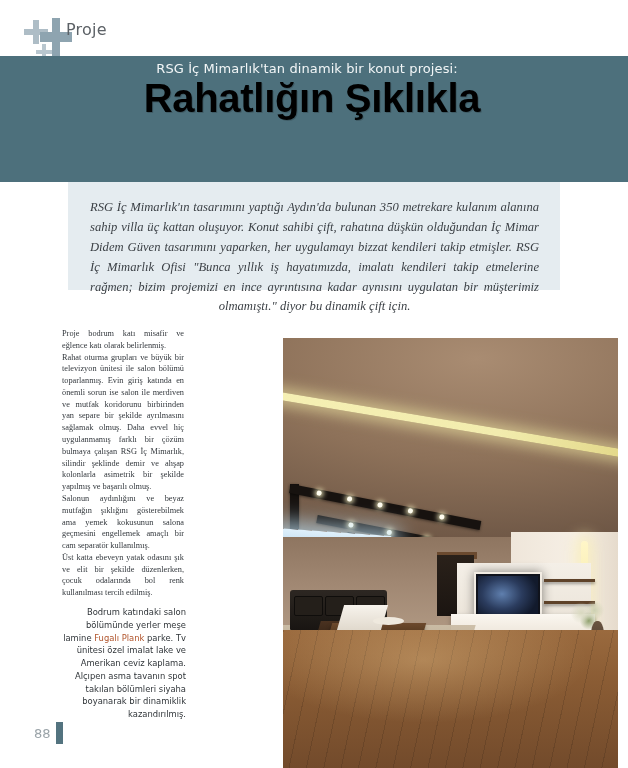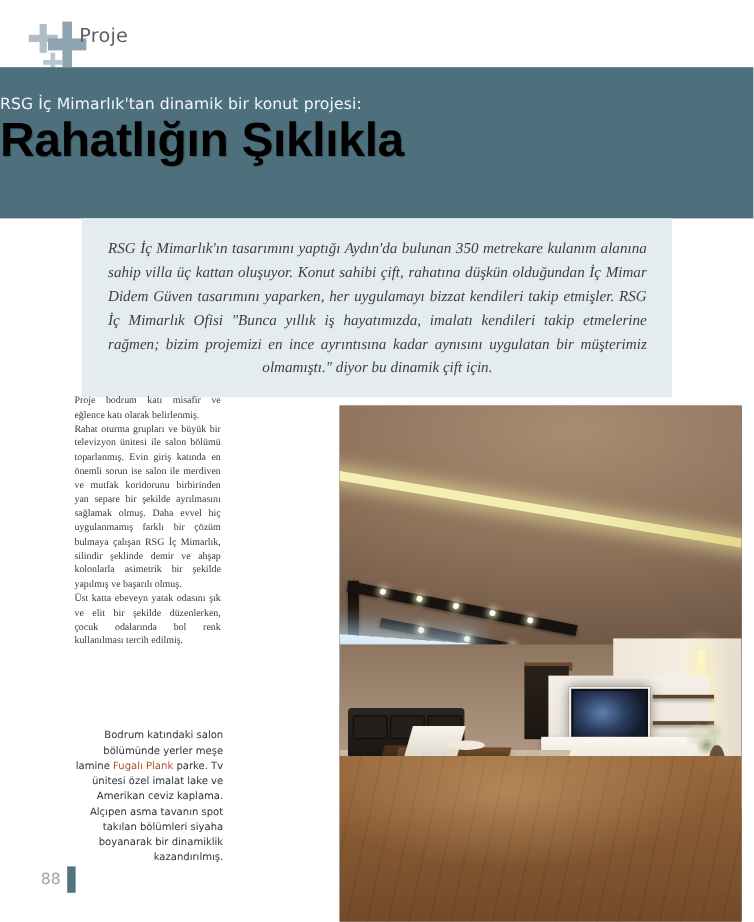--- a/index.html
+++ b/index.html
@@ -89,23 +89,23 @@
 
   
   .banner {
     position: absolute;
     left: 0;
     top: 56px;
     width: 628px;
     height: 126px;
     background: #4d707c;
     color: #ffffff;
-    text-align: left;
+    text-align: center;
     box-sizing: border-box;
-    padding-top: 24px;
+    padding-top: 5px;
   }
   .kicker {
     font-family: "DejaVu Sans", sans-serif;
     font-size: 13px;
     letter-spacing: 0.1px;
     line-height: 1.25;
     color: #f2f6f7;
     margin: 0 0 2px 0;
     padding-right: 14px;
   }
@@ -121,21 +121,21 @@
     padding-right: 4px;
   }
   .headline .l2 { display: block; }
 
   
   .intro {
     position: absolute;
     left: 68px;
     top: 182px;
     width: 492px;
-    height: 149px;
+    height: 108px;
     background: #e5ecf0;
     box-sizing: border-box;
     padding: 16px 21px 10px 22px;
   }
   .intro p {
     margin: 0;
     font-family: "Liberation Serif", serif;
     font-style: italic;
     font-size: 12.6px;
     line-height: 1.58;
@@ -412,20 +412,21 @@
     </h1>
   </div>
 
   <div class="intro">
     <p>RSG İç Mimarlık'ın tasarımını yaptığı Aydın'da bulunan 350 metrekare kulanım alanına sahip villa üç kattan oluşuyor. Konut sahibi çift, rahatına düşkün olduğundan İç Mimar Didem Güven tasarımını yaparken, her uygulamayı bizzat kendileri takip etmişler. RSG İç Mimarlık Ofisi "Bunca yıllık iş hayatımızda, imalatı kendileri takip etmelerine rağmen; bizim projemizi en ince ayrıntısına kadar aynısını uygulatan bir müşterimiz olmamıştı." diyor bu dinamik çift için.</p>
   </div>
 
   <div class="bodycol">
     <p>Proje bodrum katı misafir ve eğlence katı olarak belirlenmiş.</p>
     <p>Rahat oturma grupları ve büyük bir televizyon ünitesi ile salon bölümü toparlanmış. Evin giriş katında en önemli sorun ise salon ile merdiven ve mutfak koridorunu birbirinden yan separe bir şekilde ayrılmasını sağlamak olmuş. Daha evvel hiç uygulanmamış farklı bir çözüm bulmaya çalışan RSG İç Mimarlık, silindir şeklinde demir ve ahşap kolonlarla asimetrik bir şekilde yapılmış ve başarılı olmuş.</p>
+    <p>Salonun aydınlığını ve beyaz mutfağın şıklığını gösterebilmek ama yemek kokusunun salona geçmesini engellemek amaçlı bir cam separatör kullanılmış.</p>
     <p>Üst katta ebeveyn yatak odasını şık ve elit bir şekilde düzenlerken, çocuk odalarında bol renk kullanılması tercih edilmiş.</p>
   </div>
 
   <div class="caption">
     <p><span>Bodrum katındaki salon bölümünde yerler meşe lamine </span><span class="hl">Fugalı Plank</span><span> parke. Tv ünitesi özel imalat lake ve Amerikan ceviz kaplama. Alçıpen asma tavanın spot takılan bölümleri siyaha boyanarak bir dinamiklik kazandırılmış.</span></p>
   </div>
 
   <figure class="photo">
     <div class="ph-layer ceiling"></div>
     <div class="ph-layer cove"></div>

